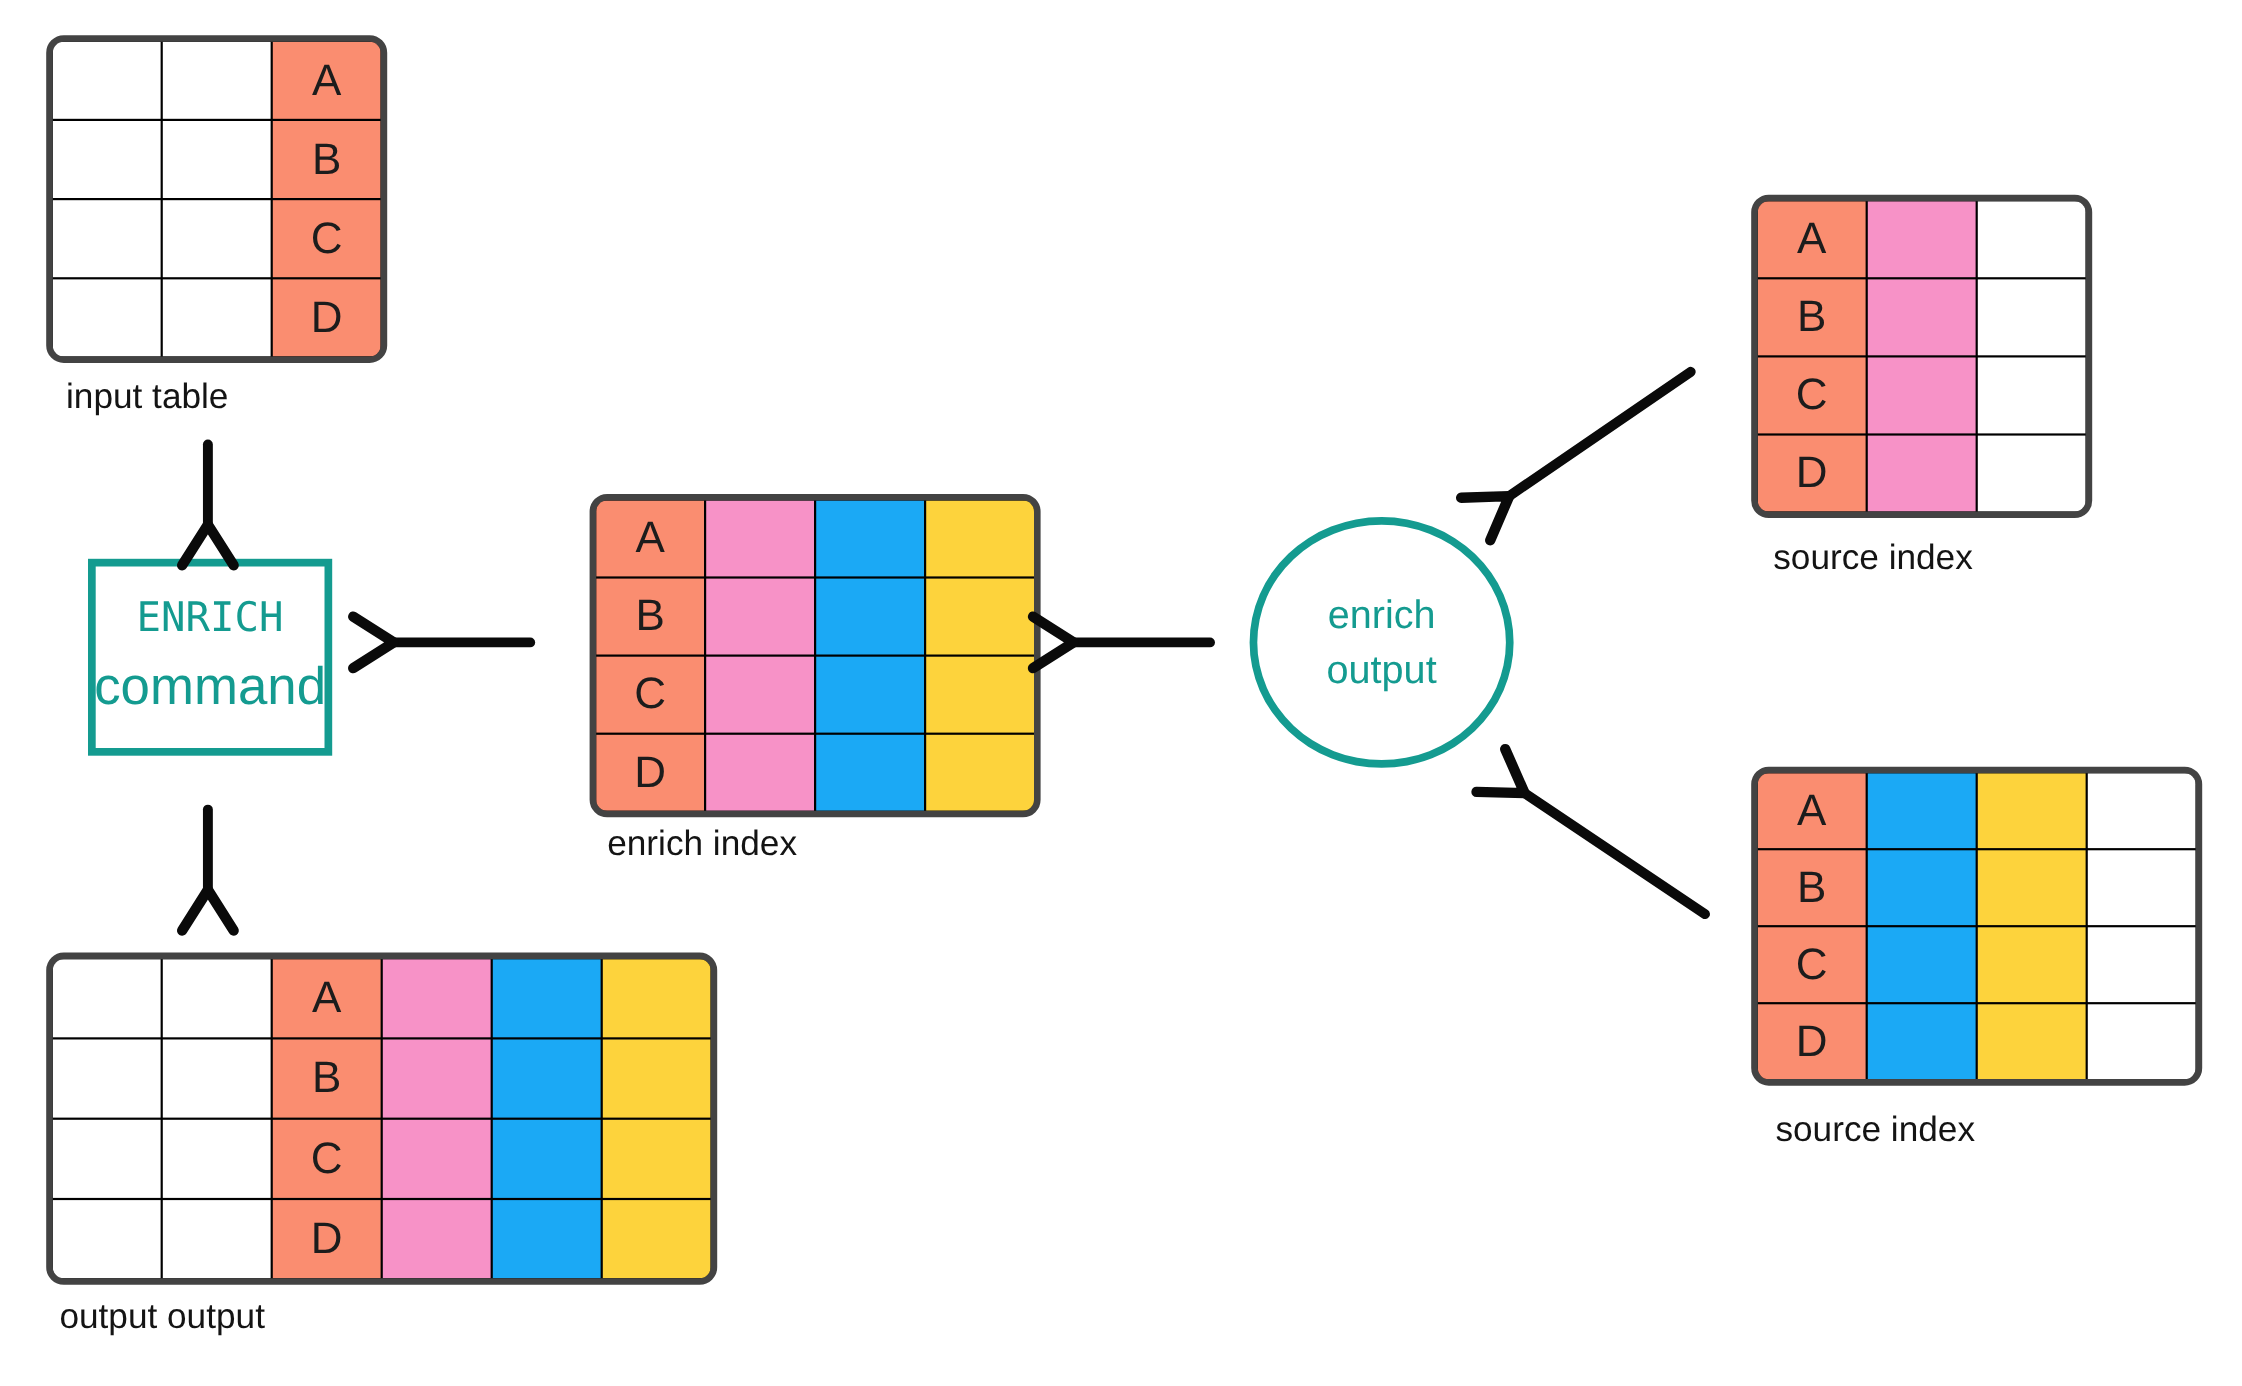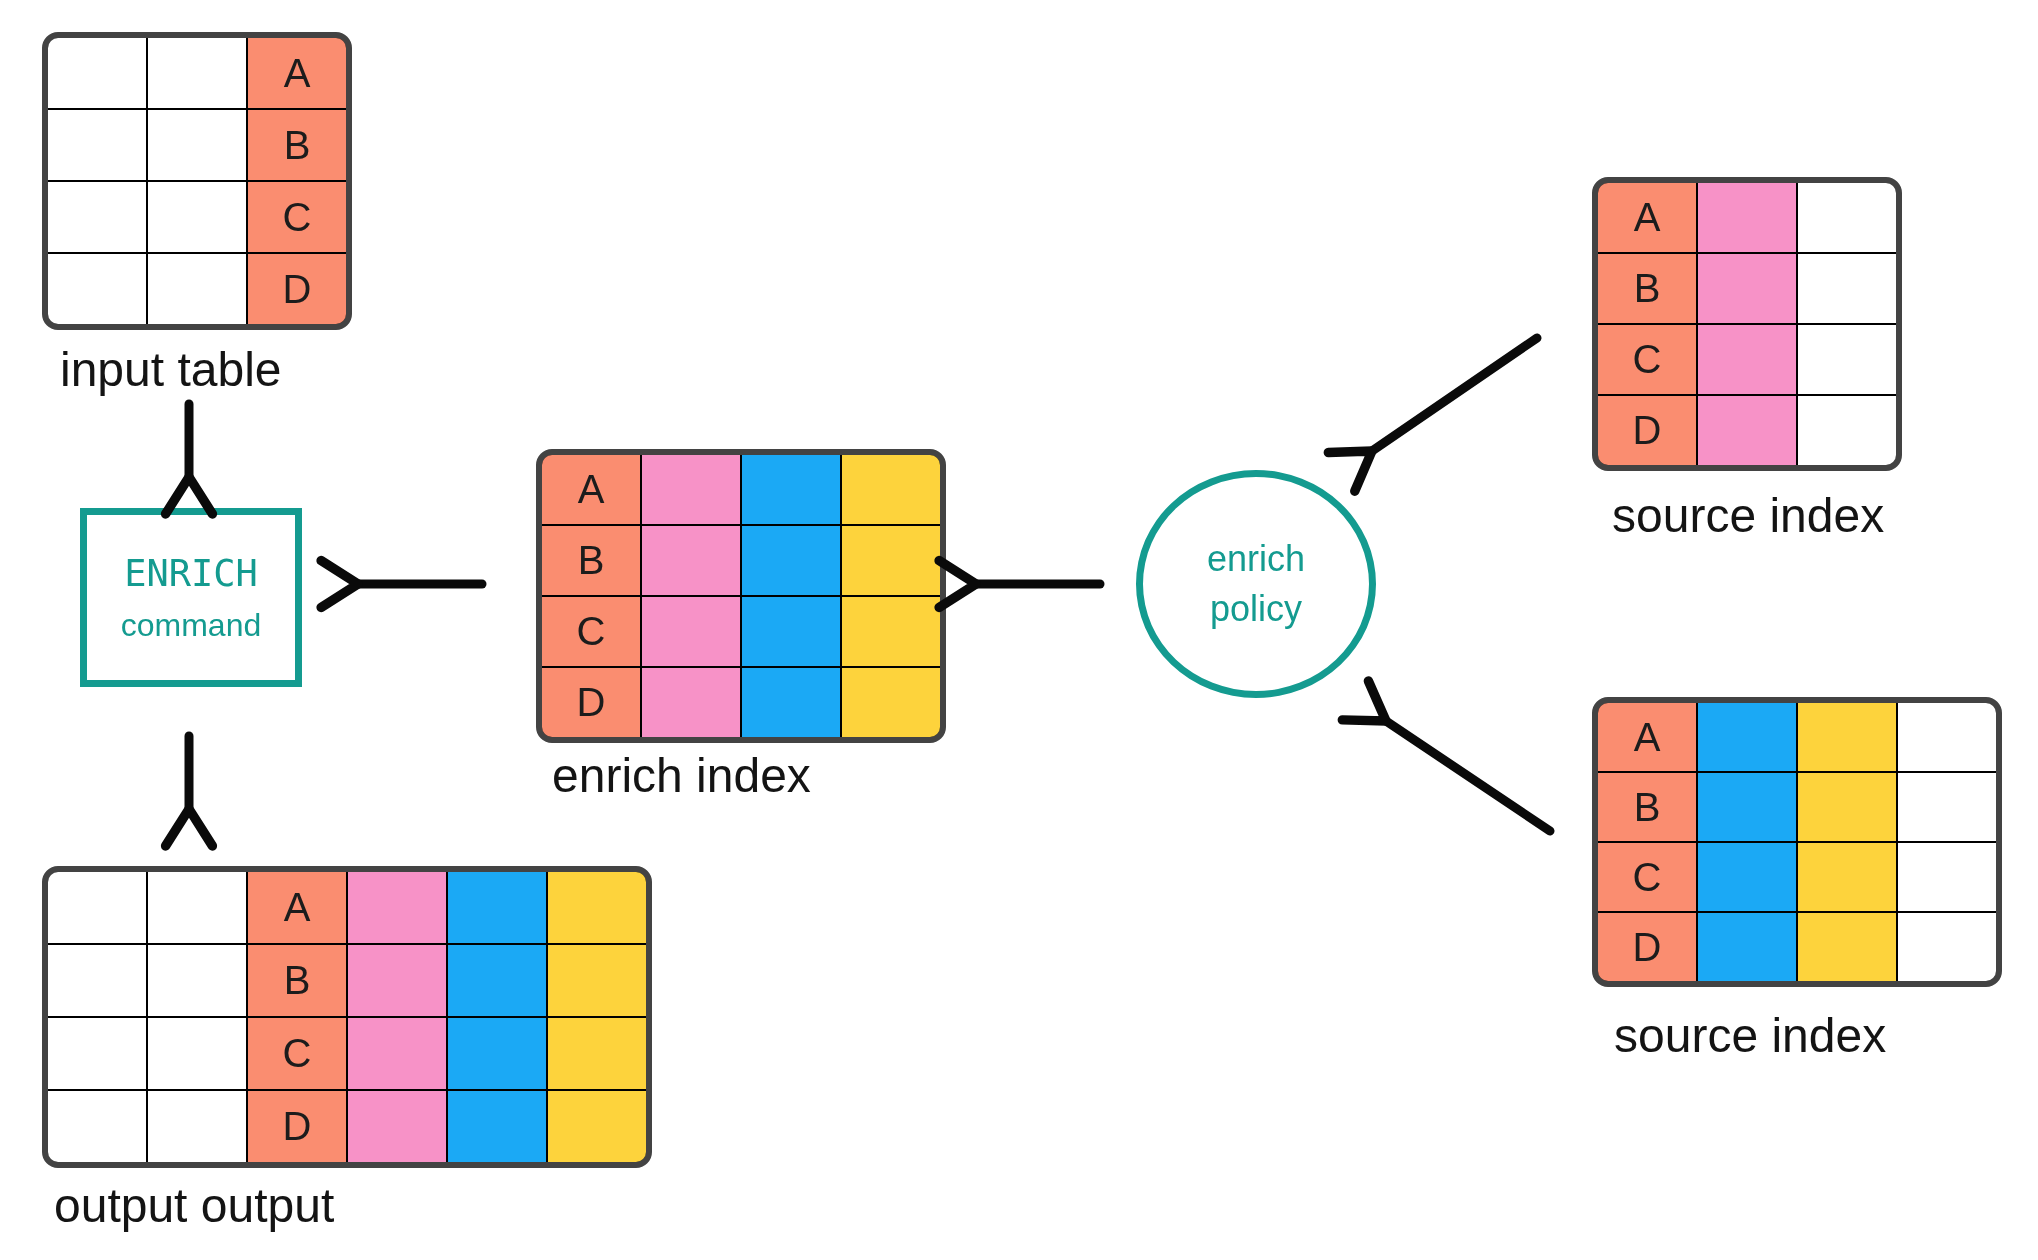--- a/index.html
+++ b/index.html
@@ -27,38 +27,38 @@
     display:flex;
     align-items:center;
     justify-content:center;
     font-size:40px;
     color:#1c1c1c;
     background:#fff;
   }
   
   .label{
     position:absolute;
-    font-size:48px;
+    font-size:32px;
     color:#141414;
     white-space:nowrap;
   }
   
   .cmdbox{
     position:absolute;
     left:80px;top:508px;width:222px;height:179px;
     box-sizing:border-box;
     border:7px solid var(--teal,#149b90);
     background:#fff;
     display:flex;flex-direction:column;
     align-items:center;justify-content:center;
     color:var(--teal,#149b90);
     line-height:1.5;
   }
   .cmdbox .mono{font-family:"DejaVu Sans Mono","Liberation Mono",monospace;font-size:37px;}
-  .cmdbox .sans{font-size:32px;}
+  .cmdbox .sans{font-size:48px;}
   
   .policy{
     position:absolute;
     left:1136px;top:470px;width:240px;height:228px;
     box-sizing:border-box;
     border:7px solid var(--teal,#149b90);
     border-radius:50%;
     background:#fff;
     display:flex;flex-direction:column;
     align-items:center;justify-content:center;
@@ -140,21 +140,21 @@
       <div class="cell" style="background: rgb(253, 211, 60);"></div>
       <div class="cell" style="background: rgb(250, 141, 112);">D</div>
       <div class="cell" style="background: rgb(247, 146, 199);"></div>
       <div class="cell" style="background: rgb(27, 169, 245);"></div>
       <div class="cell" style="background: rgb(253, 211, 60);"></div>
     </div>
   <div class="label" style="left:552px;top:748px">enrich index</div>
 
   <div class="policy">
     <span>enrich</span>
-    <span>policy</span>
+    <span>output</span>
   </div>
 
   <div class="tbl" style="left: 1592px; top: 177px; --cw: 98px; --rh: 69px; grid-template-columns: repeat(3, var(--cw));">
       <div class="cell" style="background: rgb(250, 141, 112);">A</div>
       <div class="cell" style="background: rgb(247, 146, 199);"></div>
       <div class="cell" style="background: rgb(255, 255, 255);"></div>
       <div class="cell" style="background: rgb(250, 141, 112);">B</div>
       <div class="cell" style="background: rgb(247, 146, 199);"></div>
       <div class="cell" style="background: rgb(255, 255, 255);"></div>
       <div class="cell" style="background: rgb(250, 141, 112);">C</div>

